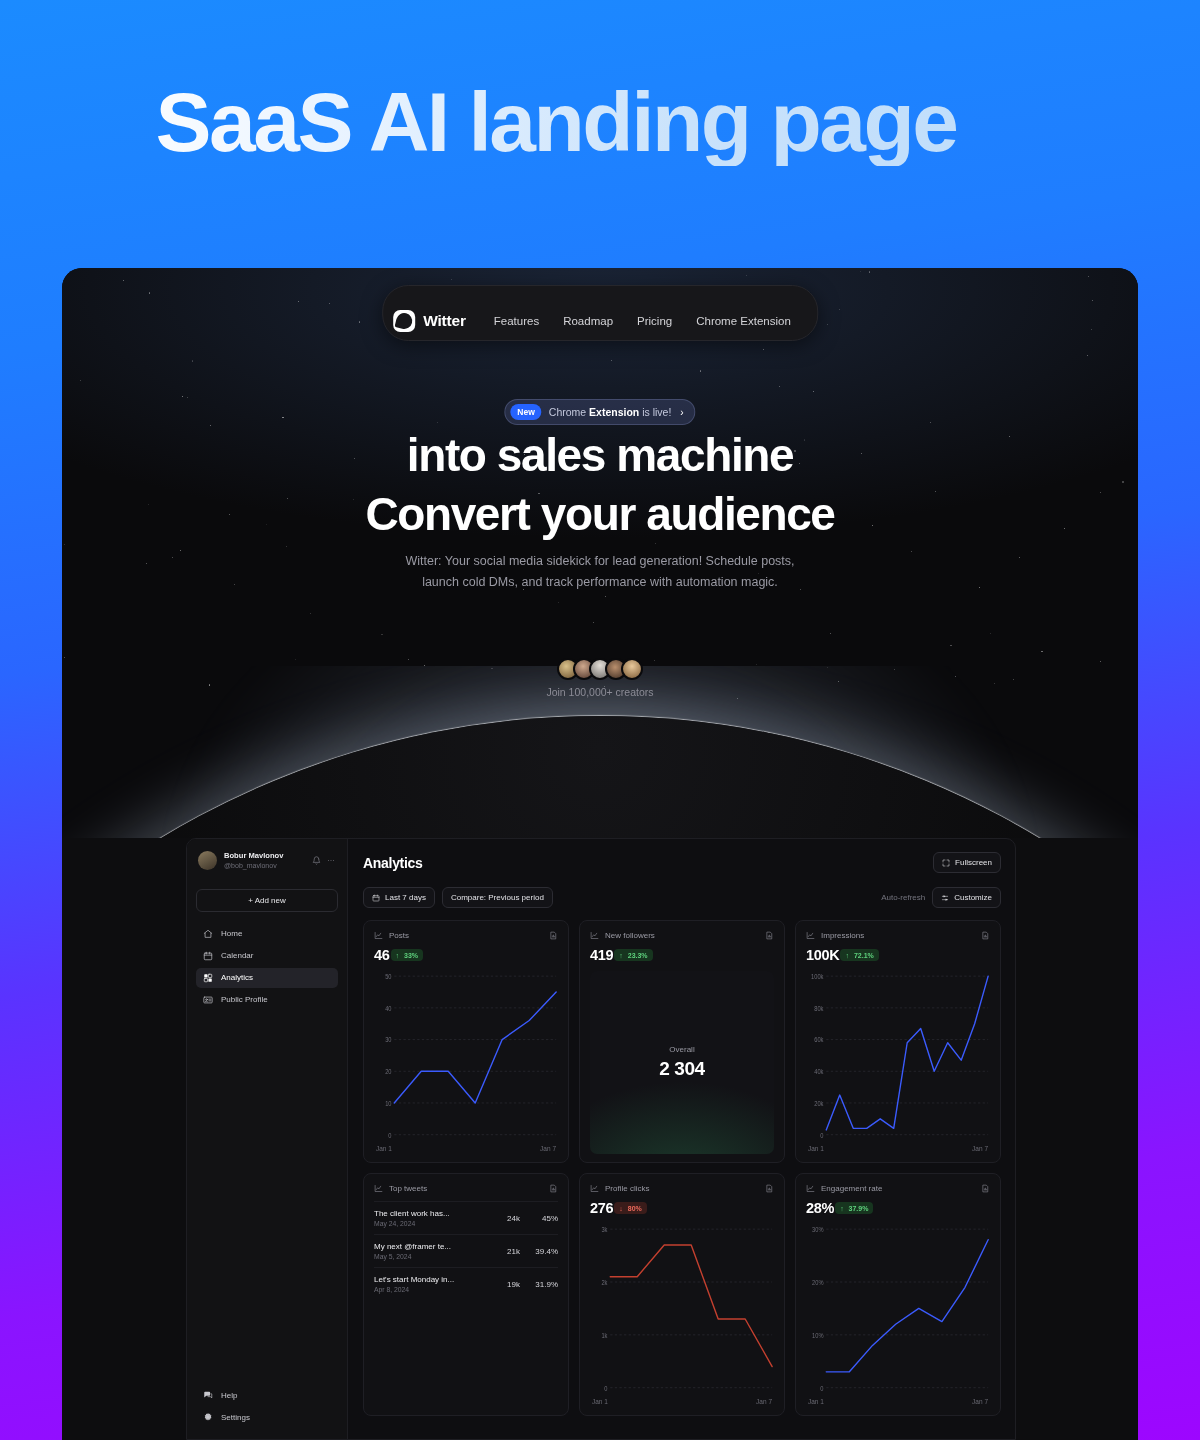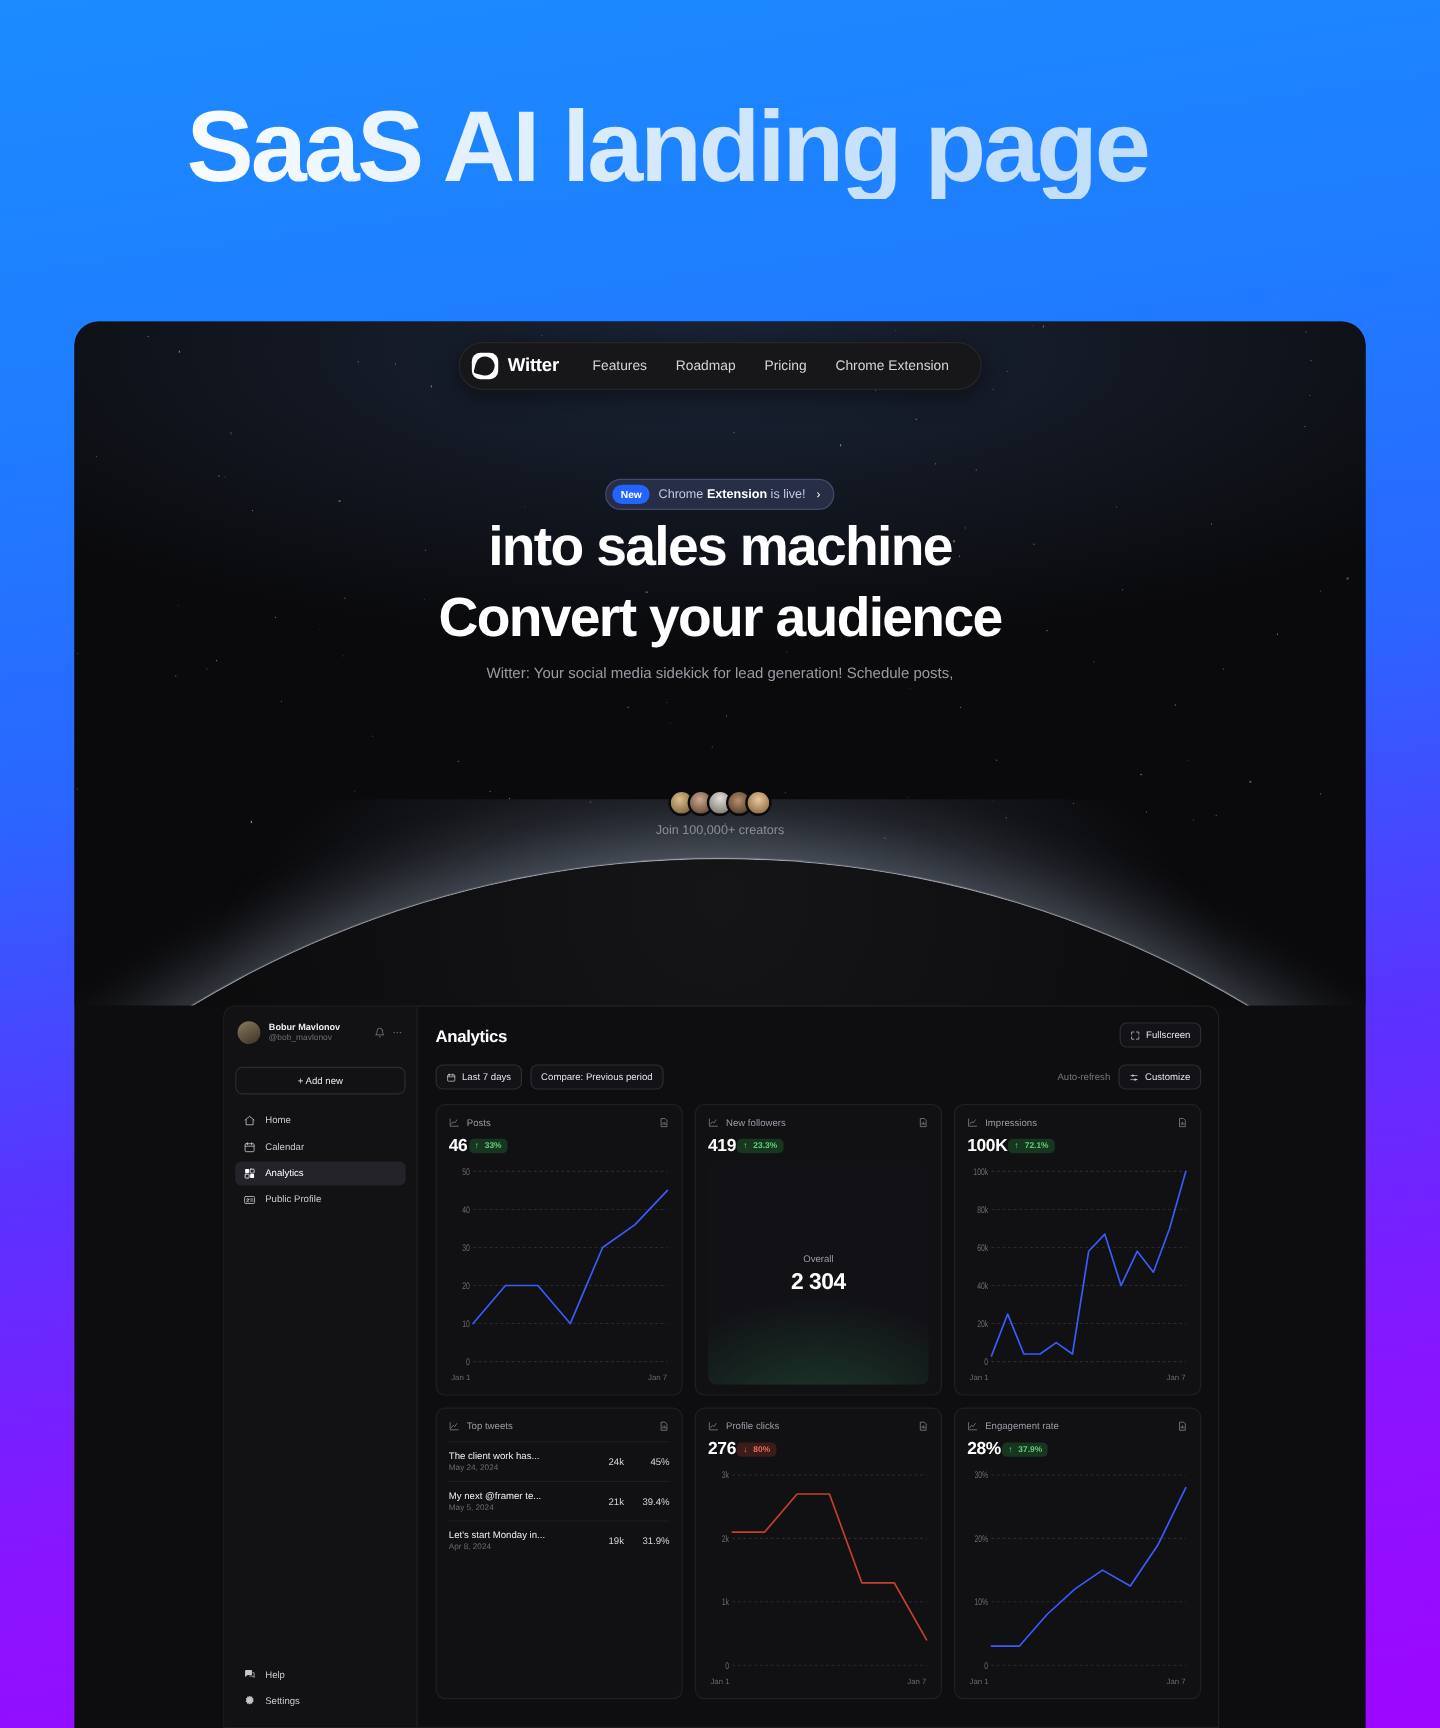--- a/index.html
+++ b/index.html
@@ -54,21 +54,21 @@
     width: 860px; height: 330px;
     background: radial-gradient(ellipse at 50% 100%, rgba(205,220,245,.42) 0%, rgba(160,180,215,.14) 40%, rgba(0,0,0,0) 72%);
     filter: blur(12px);
   }
 
   
   .nav {
     position: absolute; left: 50%; transform: translateX(-50%); top: 17px;
     display: flex; align-items: center; gap: 0;
     background: #17171a; border: 1px solid #26262b;
-    border-radius: 26px; padding: 8px 14px 8px 10px;
+    border-radius: 26px; padding: 24px 14px 8px 10px;
     box-shadow: 0 4px 20px rgba(0,0,0,.5);
   }
   .brand { display: flex; align-items: center; gap: 8px; padding-right: 16px; }
   .brand-mark {
     width: 22px; height: 22px; border-radius: 7px; background: #fff;
     position: relative; overflow: hidden;
   }
   .brand-mark::after {
     content: ""; position: absolute; left: 3px; top: 3px; width: 16px; height: 16px;
     border-radius: 50% 50% 50% 12%;
@@ -340,20 +340,21 @@
       <span class="badge-arrow">›</span>
     </div>
 
     <div class="hero-h1">
       <div>into sales machine</div>
       <div>Convert your audience</div>
     </div>
 
     <div class="hero-sub">
       <div>Witter: Your social media sidekick for lead generation! Schedule posts,</div>
+      <div>launch cold DMs, and track performance with automation magic.</div>
     </div>
 
 
     <div class="avatars">
       <span class="avatar" style="background:radial-gradient(circle at 40% 35%,#d9c08a,#6a4f2c)"></span>
       <span class="avatar" style="background:radial-gradient(circle at 45% 35%,#cfa98e,#4e3328)"></span>
       <span class="avatar" style="background:radial-gradient(circle at 50% 30%,#e3ded7,#6d6a66)"></span>
       <span class="avatar" style="background:radial-gradient(circle at 45% 40%,#b98f6d,#3b2a20)"></span>
       <span class="avatar" style="background:radial-gradient(circle at 50% 35%,#e8c89b,#7b5a34)"></span>
     </div>

